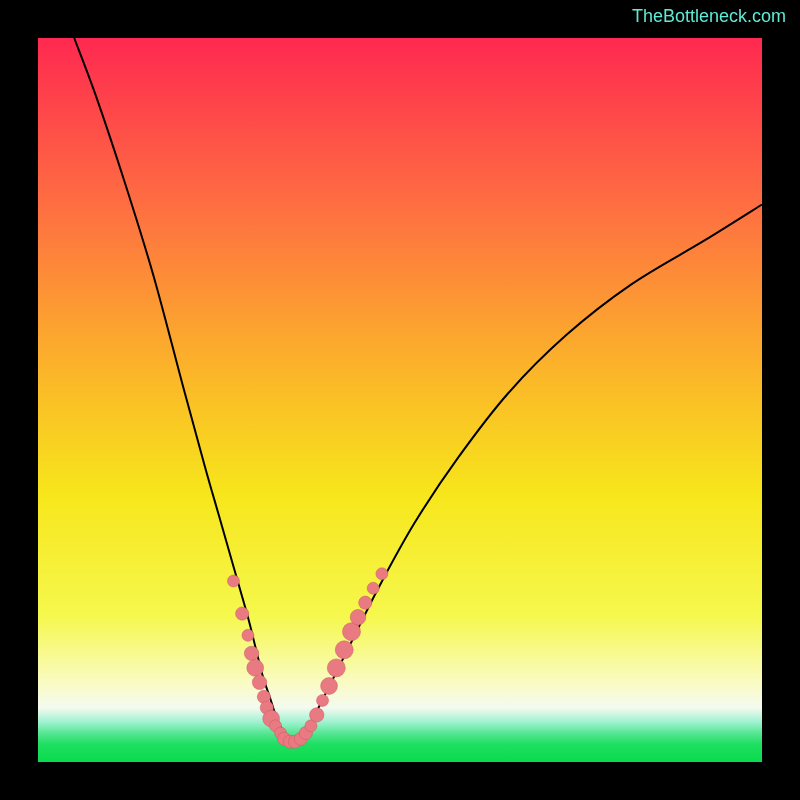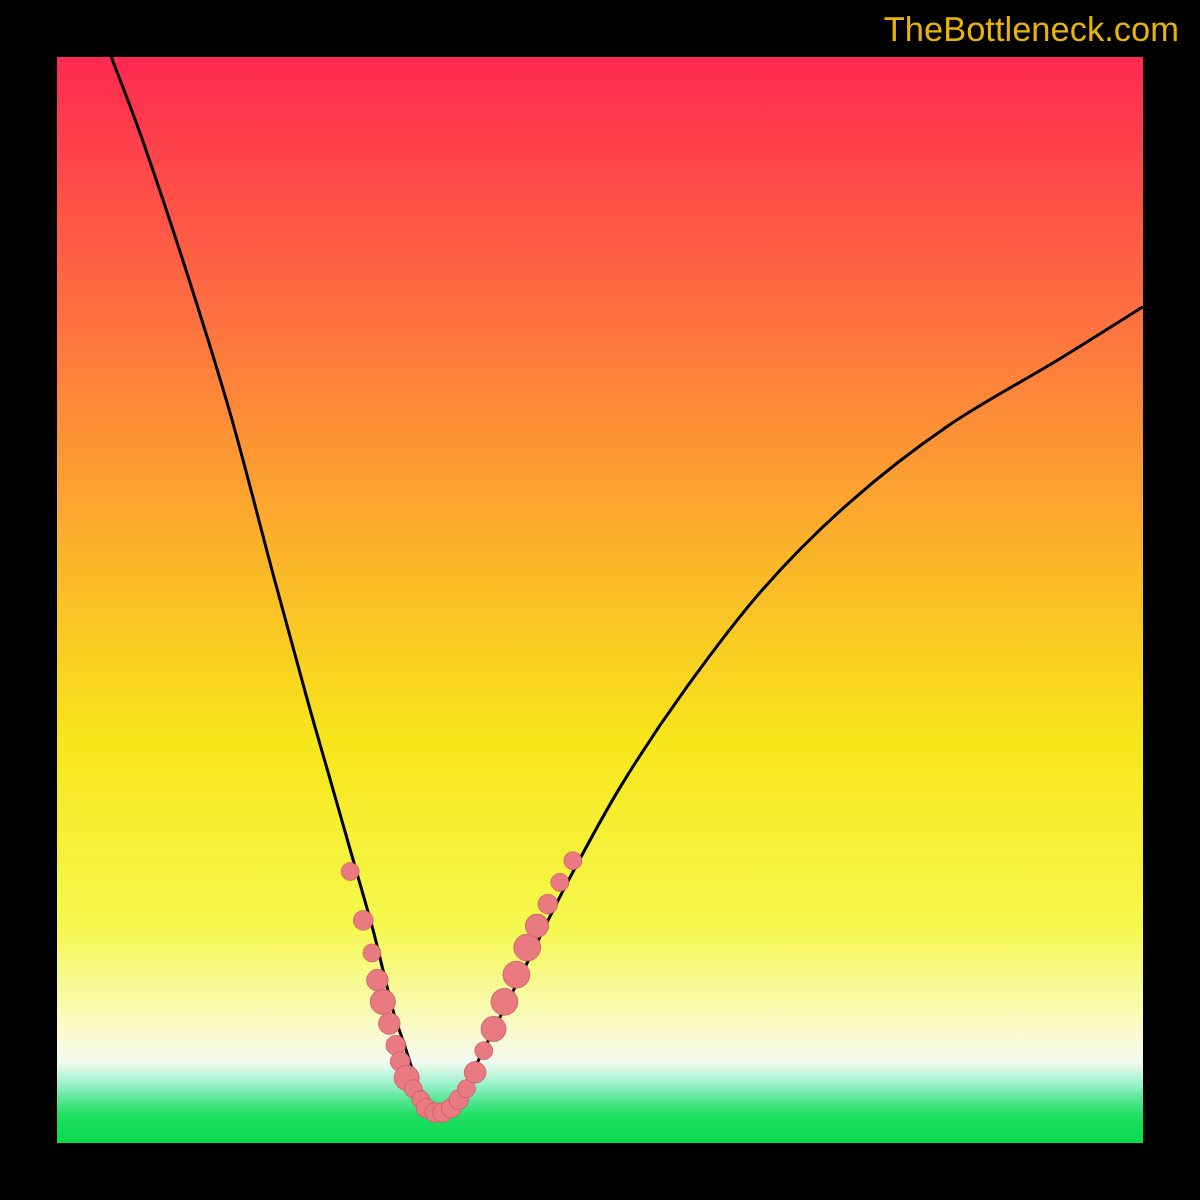--- a/index.html
+++ b/index.html
@@ -14,22 +14,22 @@
   .frame {
     position: relative;
     width: 800px;
     height: 800px;
     background: #000;
   }
   .watermark {
     position: absolute;
     top: 6px;
     right: 14px;
-    color: #eab308;
-    font-size: 23px;
+    color: #5eead4;
+    font-size: 18px;
     font-weight: 400;
     letter-spacing: 0px;
     z-index: 10;
   }
   svg {
     display: block;
   }
 </style>
 </head>
 <body>

